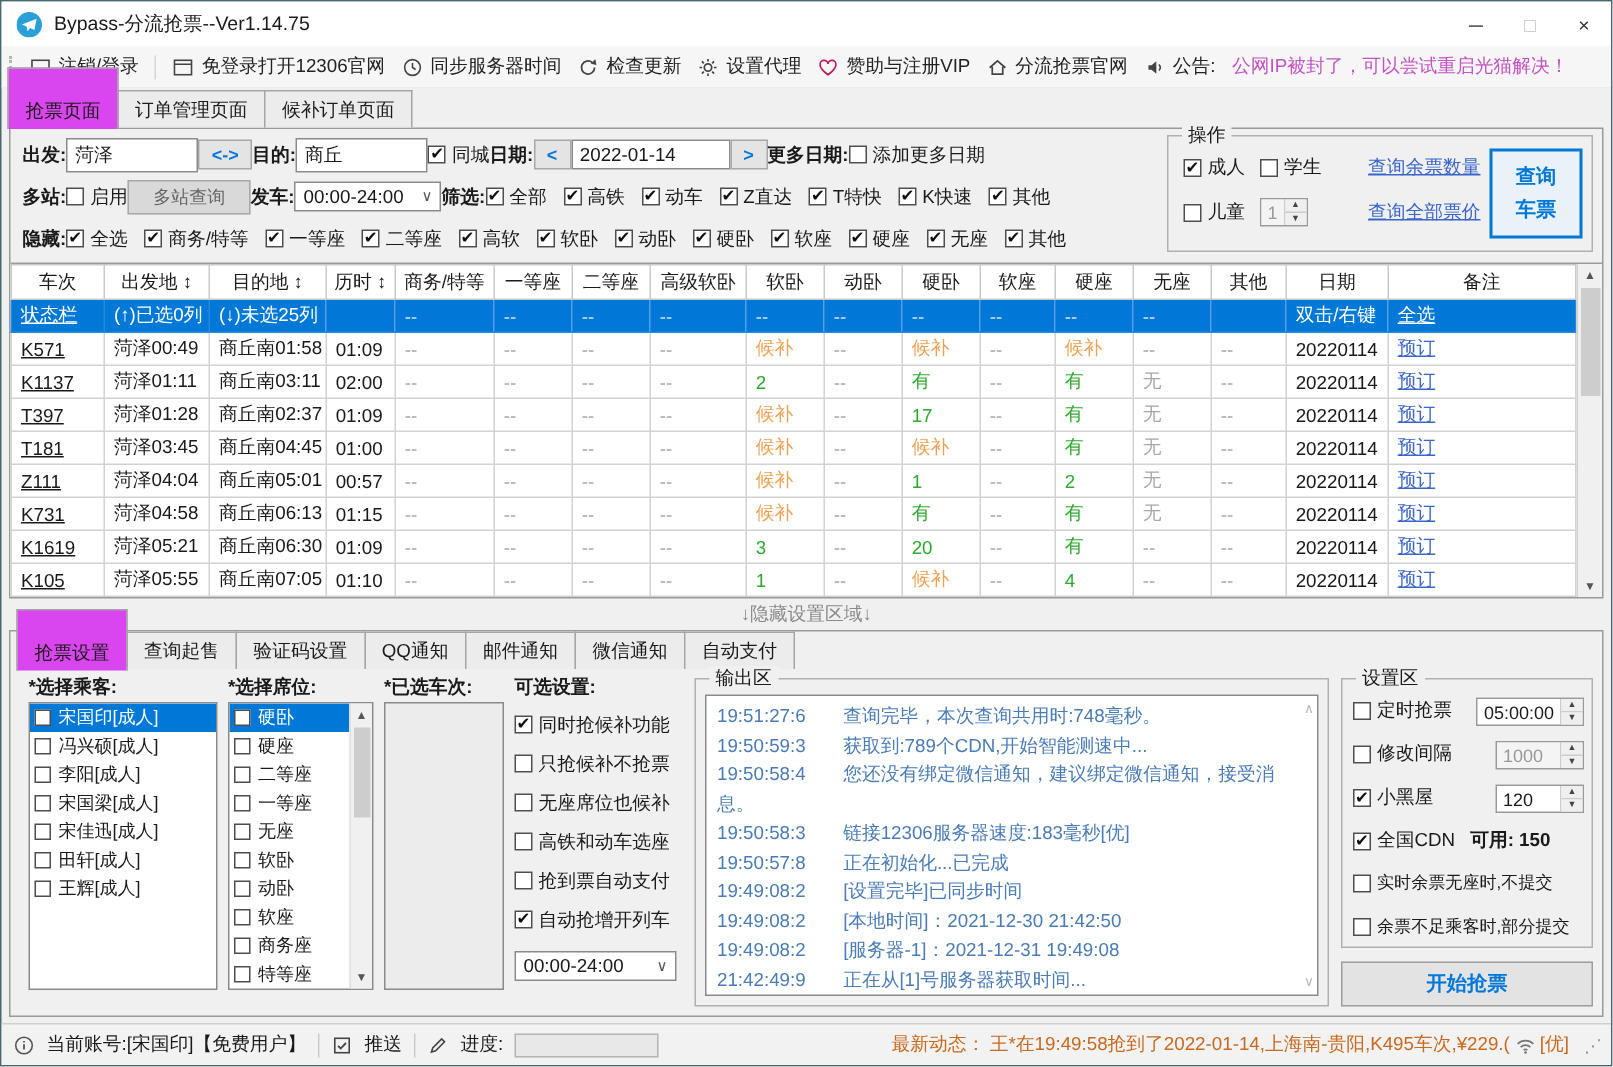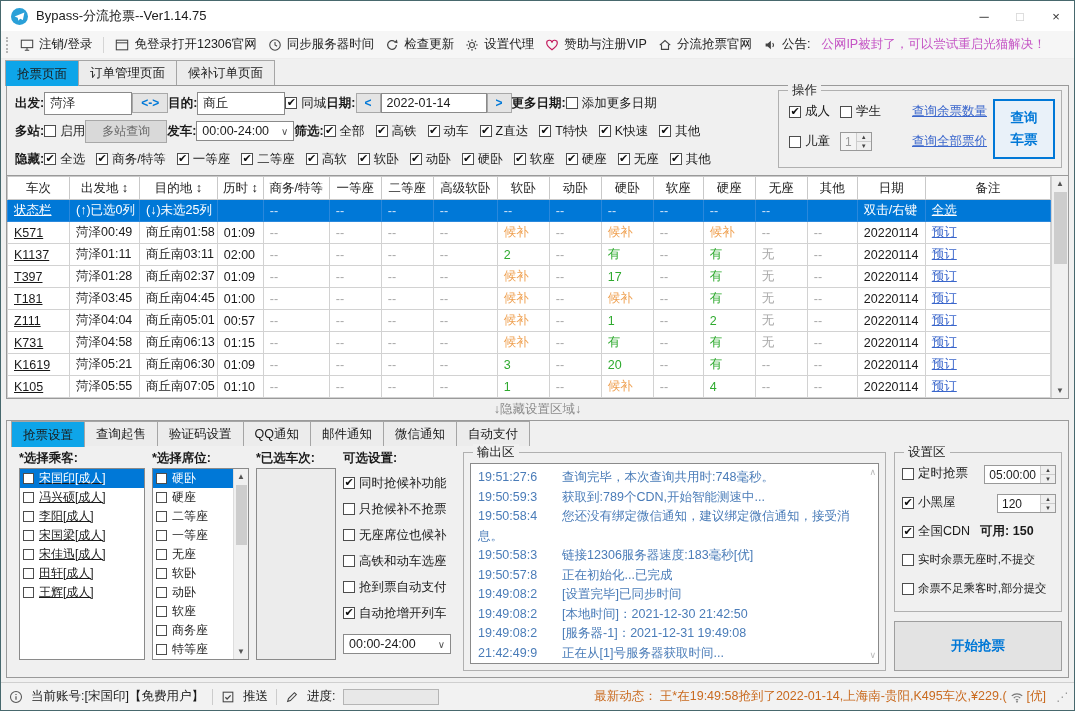--- a/index.html
+++ b/index.html
@@ -23,21 +23,21 @@
   .tb-items{display:flex;align-items:center;gap:11px;}
   .tb-item{display:flex;align-items:center;gap:5px;color:#222;}
   .tb-ico svg{width:14px;height:14px;display:block;}
   .tb-sep{width:1px;height:16px;background:#d5d5d5;}
   .announce{color:var(--announcement,#c452c4);}
   
   .tabstrip,.btabs{display:flex;align-items:flex-end;padding:3px 0 0 4px;flex:none;}
   .tabstrip{height:26px;}
   .btabs{height:25px;}
   .tab{padding:4px 11px 3px 11px;border:1px solid #a5a5a5;border-bottom:none;background:#ececec;margin-right:-1px;position:relative;}
-  .tab.active{background:#0ea5e9;z-index:2;padding-top:5px;margin-bottom:-1px;}
+  .tab.active{background:#d946ef;z-index:2;padding-top:20px;margin-bottom:-1px;}
   
   .panel{margin:0 5px;border:1px solid #9a9a9a;background:#f0f0f0;}
   .top-panel{flex:none;}
   .form{position:relative;padding:3px 6px 2px 8px;}
   .frow{display:flex;align-items:center;gap:0;height:28px;margin-right:292px;white-space:nowrap;overflow:hidden;}
   .flabel{font-weight:bold;}
   .tbox{background:#fff;border:1px solid #8a8a8a;padding:2px 5px;display:inline-block;}
   .w95{width:88px;} .w110{width:106px;}
   .smallbtn{border:1px solid #a8a8a8;background:#e4e4e4;color:var(--accent,#0078d7);font-weight:bold;font-size:12px;padding:2px 8px;font-family:inherit;}
   .graybtn{border:1px solid #a8a8a8;background:#d9d9d9;color:#666;font-size:12px;padding:2px 16px;font-family:inherit;}
@@ -75,21 +75,21 @@
   .vs-btn{height:15px;display:flex;align-items:center;justify-content:center;font-size:8px;color:#555;}
   .vs-thumb{width:13px;height:72px;background:#cdcdcd;margin:1px auto 0 auto;}
   .vs-track{flex:1;}
   
   .divider{height:21px;display:flex;align-items:center;justify-content:center;color:#8a8a8a;flex:none;}
   
   .bottom-panel{flex:1;display:flex;flex-direction:column;margin-bottom:4px;min-height:0;}
   .bcontent{flex:1;display:flex;padding:2px 6px 6px 6px;gap:8px;min-height:0;}
   .bleft{width:442px;flex:none;display:grid;grid-template-columns:126px 97px 80px 1fr;grid-template-rows:20px 1fr;column-gap:7px;padding-left:6px;}
   .collabel{font-weight:bold;display:flex;align-items:center;}
-  .listbox{background:#fff;border:1px solid #8a8a8a;height:192px;overflow:hidden;text-decoration:underline;}
+  .listbox{background:#fff;border:1px solid #8a8a8a;height:192px;overflow:hidden;}
   .listbox.disabled{background:#ececec;}
   .pass-item,.seat-item{height:19px;display:flex;align-items:center;gap:5px;padding:0 2px 0 3px;font-size:12px;}
   .pass-item .box,.seat-item .box{width:11px;height:11px;}
   .pass-item.selected,.seat-item.selected{background:var(--accent,#0078d7);color:#fff;}
   .seatwrap{display:flex;height:192px;background:#fff;border:1px solid #8a8a8a;}
   .seat-items{flex:1;overflow:hidden;}
   .mini-scroll{width:15px;background:#f0f0f0;border-left:1px solid #ddd;display:flex;flex-direction:column;flex:none;}
   .opt-col{display:flex;flex-direction:column;padding-top:2px;}
   .opt-item{height:26px;display:flex;align-items:center;gap:5px;}
   .opt-combo{margin-top:8px;width:108px;justify-content:space-between;}
@@ -804,20 +804,33 @@
               </span>
             <span class="spin">
                 <span class="val">05:00:00</span>
                 <span class="sbtns">
                   <span>▲</span>
                   <span>▼</span>
                 </span>
               </span>
           </div>
           <div class="set-row">
+            <span class="cb">
+                <span class="box"></span>
+                <span>修改间隔</span>
+              </span>
+            <span class="spin dis">
+                <span class="val" style="width:42px">1000</span>
+                <span class="sbtns">
+                  <span>▲</span>
+                  <span>▼</span>
+                </span>
+              </span>
+          </div>
+          <div class="set-row">
             <span class="cb checked">
                 <span class="box"></span>
                 <span>小黑屋</span>
               </span>
             <span class="spin">
                 <span class="val" style="width:42px">120</span>
                 <span class="sbtns">
                   <span>▲</span>
                   <span>▼</span>
                 </span>

